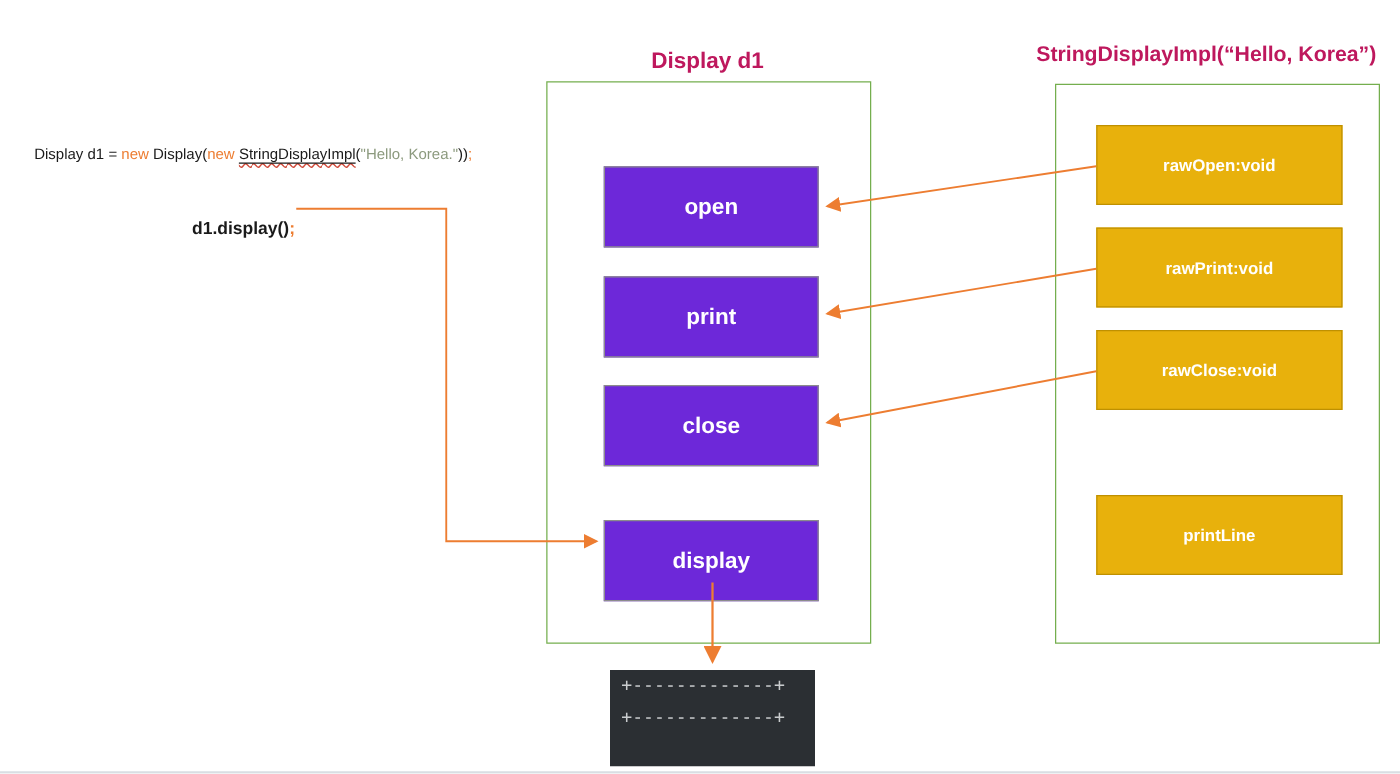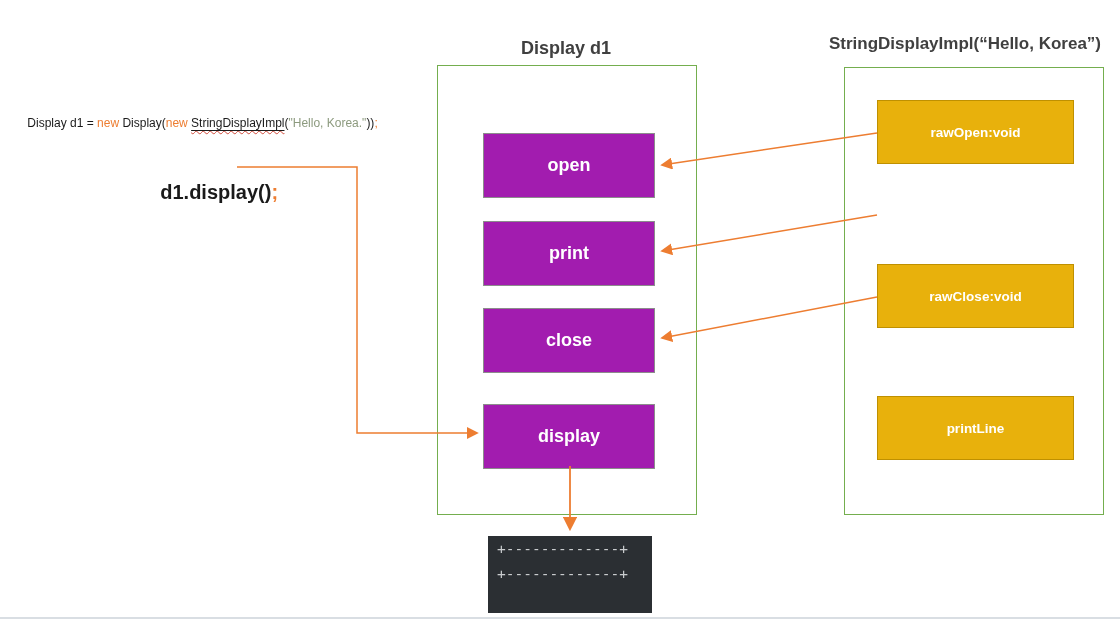--- a/index.html
+++ b/index.html
@@ -24,21 +24,21 @@
     font-size: 12px;
     font-weight: 400;
     color: #1a1a1a;
     white-space: pre;
     letter-spacing: 0;
   }
   .code-line2 {
     position: absolute;
     left: 138px;
     top: 158px;
-    font-size: 20px;
+    font-size: 14px;
     font-weight: 700;
     color: #1a1a1a;
     white-space: pre;
   }
   .kw { color: #ED7D31; }
   .semi { color: #ED7D31; }
   .strlit { color: #8C9A7E; }
   .squiggle {
     text-decoration: underline wavy #D04A3A 1px;
     text-underline-offset: 3px;
@@ -51,48 +51,48 @@
   .container-box {
     position: absolute;
     border: 1.5px solid #74AE4E;
     background: #ffffff;
   }
   .display-container { left: 437px; top: 65px;  width: 258px; height: 448px; }
   .impl-container    { left: 844px; top: 67px;  width: 258px; height: 446px; }
 
   .container-title {
     position: absolute;
-    color: #404040;
+    color: #be185d;
     font-weight: 700;
     text-align: center;
     white-space: nowrap;
   }
   .display-title { left: 437px; top: 38px; width: 258px; font-size: 18px; }
   .impl-title    { left: 807px; top: 34px; width: 316px; font-size: 17px; }
 
   
   .method-box {
     position: absolute;
     left: 483px;
     width: 172px;
     height: 65px;
-    background: #a21caf;
+    background: #6d28d9;
     border: 1px solid #8C8C8C;
     box-sizing: border-box;
     display: flex;
     align-items: center;
     justify-content: center;
     color: #ffffff;
     font-size: 18px;
     font-weight: 700;
   }
   .m-open    { top: 133px; }
   .m-print   { top: 221px; }
   .m-close   { top: 308px; }
-  .m-display { top: 404px; }
+  .m-display { top: 416px; }
 
   
   .impl-box {
     position: absolute;
     left: 877px;
     width: 197px;
     height: 64px;
     background: #E8B10C;
     border: 1px solid #BF9000;
     box-sizing: border-box;
@@ -173,20 +173,23 @@
   <div class="method-box m-display">
     <span>display</span>
   </div>
 
   <div class="container-title impl-title">StringDisplayImpl(“Hello, Korea”)</div>
   <div class="container-box impl-container"></div>
 
   <div class="impl-box i-rawopen">
     <span>rawOpen:void</span>
   </div>
+  <div class="impl-box i-rawprint">
+    <span>rawPrint:void</span>
+  </div>
   <div class="impl-box i-printline">
     <span>printLine</span>
   </div>
   <div class="impl-box i-rawclose">
     <span>rawClose:void</span>
   </div>
 
   <div class="terminal">
     <pre>+-------------+</pre>
     <pre>+-------------+</pre>

